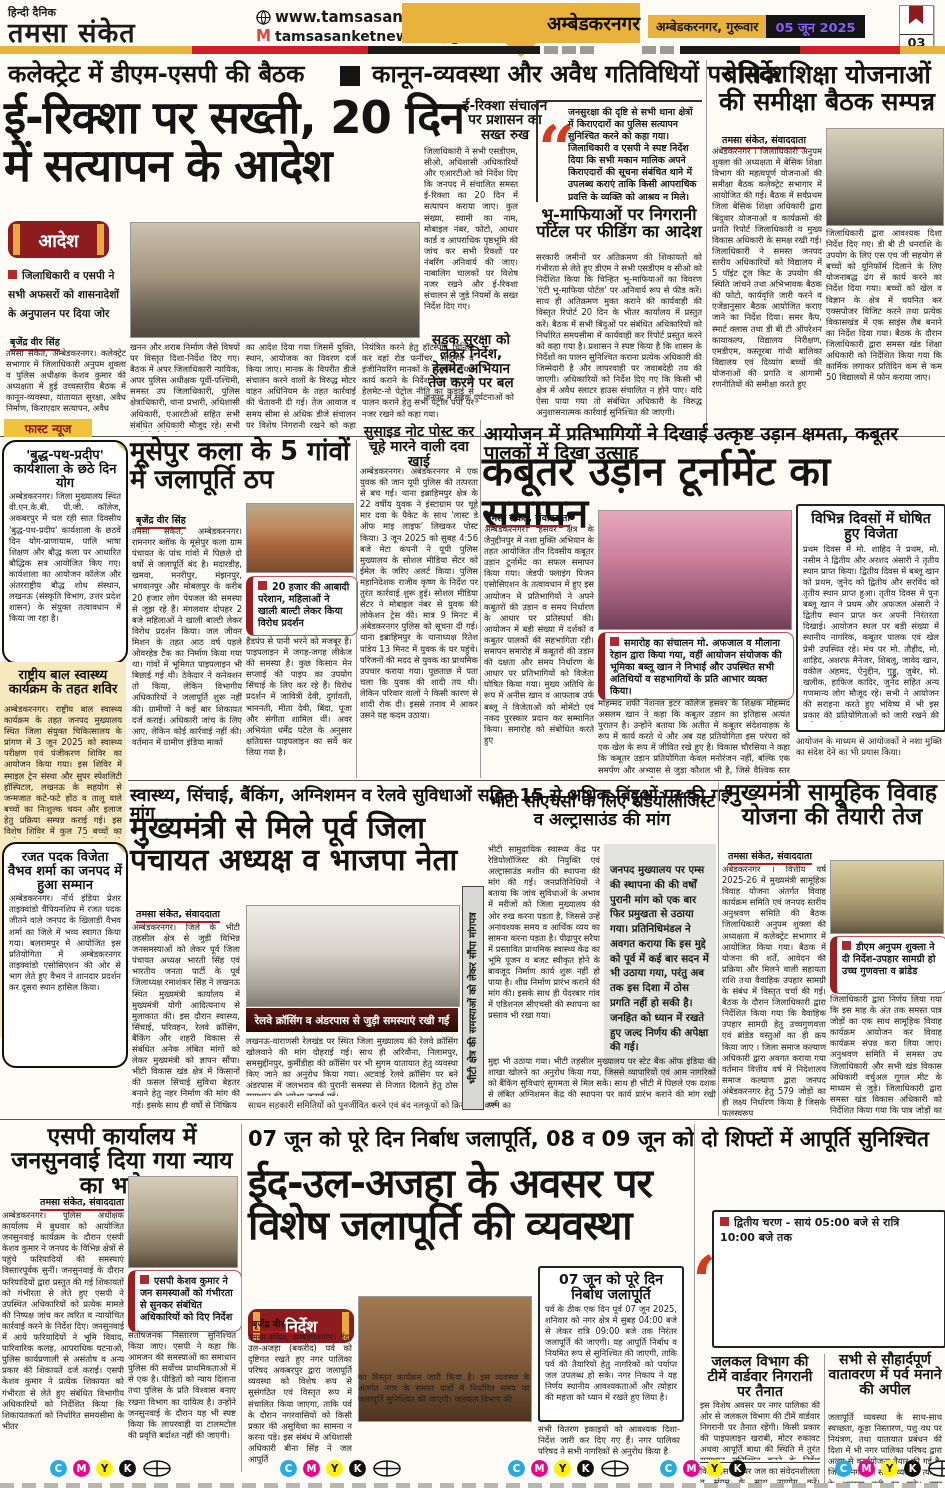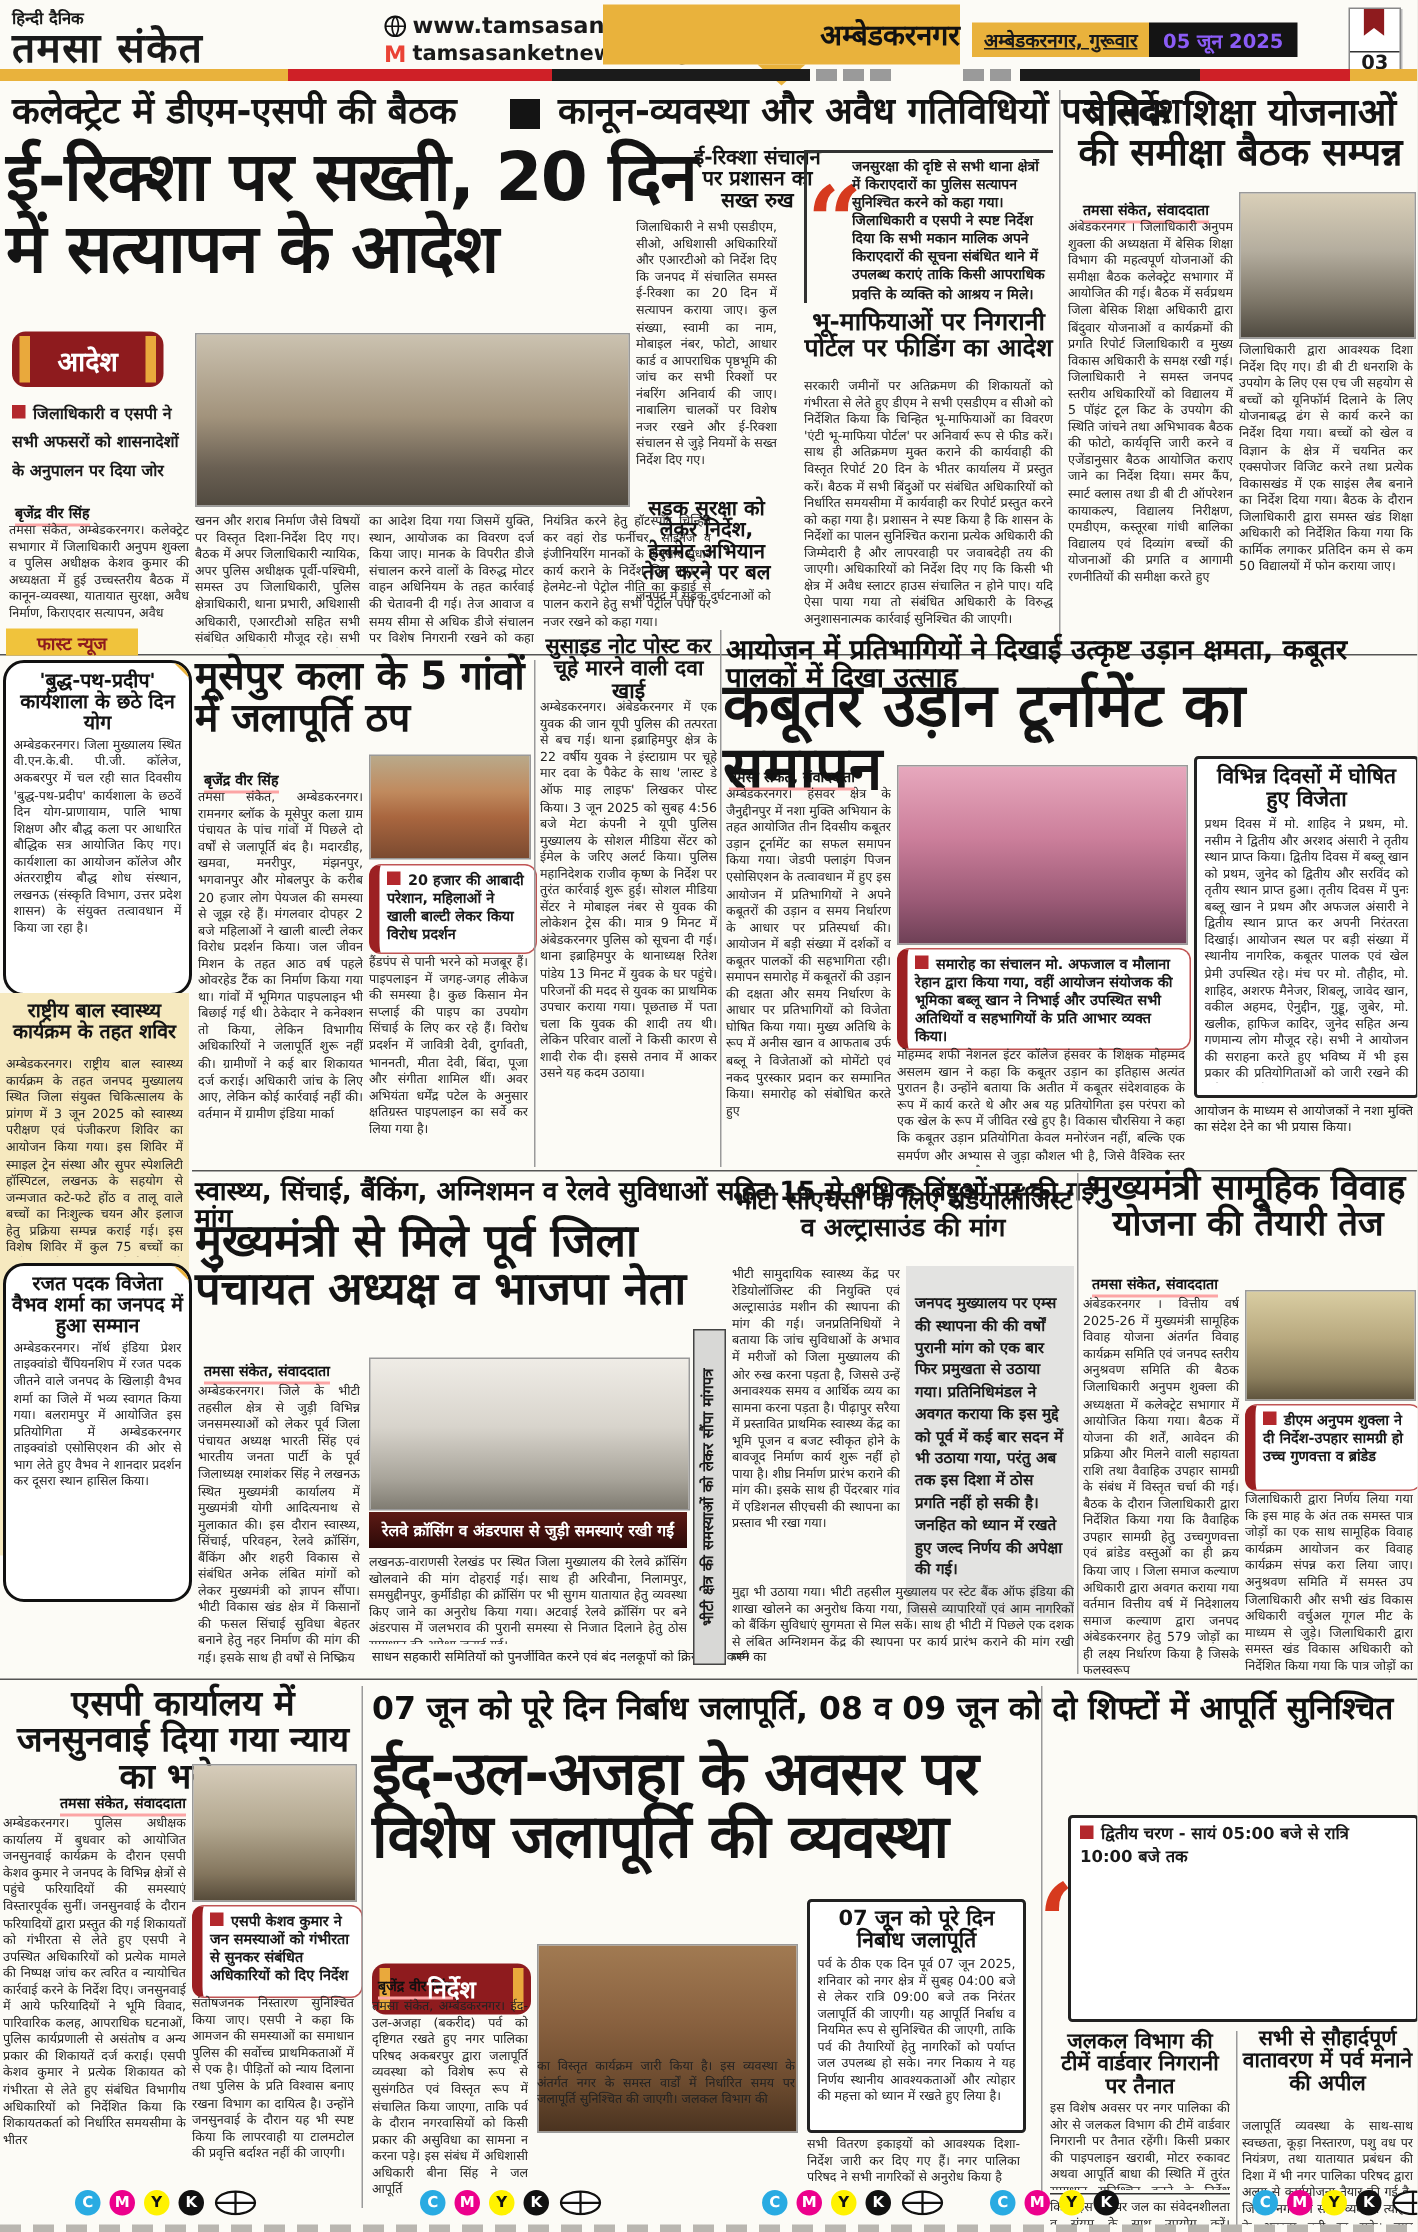--- a/index.html
+++ b/index.html
@@ -1,21 +1,21 @@
 <!DOCTYPE html>
 <html><head>
 <meta charset="utf-8">
 <style>
   html,body{margin:0;padding:0;background:#e9e6df;font-family:"DejaVu Sans",sans-serif;}
   .page{position:relative;width:945px;height:1488px;background:#fcfbf6;margin:0 auto;overflow:hidden;color:#1a1a1a;}
   .abs{position:absolute;}
   .hl{font-weight:bold;color:#141414;line-height:1.06;}
   .center{text-align:center;}
   .body-txt{font-size:8.4px;line-height:1.32;text-align:justify;color:#222;overflow:hidden;}
-  .byline{font-weight:bold;font-size:9.5px;color:#111;border-bottom:2px solid #fca5a5;display:inline-block;padding-bottom:1px;}
+  .byline{font-weight:bold;font-size:9.5px;color:#111;border-bottom:2px solid #b91c1c;display:inline-block;padding-bottom:1px;}
   .photo{border:1px solid #999;}
   .sq{display:inline-block;width:9px;height:9px;background:#b3282d;margin-right:5px;}
   .capbox{border:1.5px solid #c05454;border-left:7px solid #9c2022;border-radius:8px;padding:4px 5px;font-weight:bold;font-size:9.6px;line-height:1.25;overflow:hidden;background:#fff;}
   .badge{background:#8e1b1e;border-radius:9px;position:relative;display:flex;align-items:center;justify-content:center;}
   .badge .bstripe{position:absolute;top:3px;bottom:3px;width:7px;background:#e9a93c;}
   .badge .btxt{color:#fff;font-weight:bold;font-size:18px;z-index:2;}
   .boxed{border:2px solid #222;border-radius:3px;overflow:hidden;background:#fff;}
   .rounded-art{border:2px solid #111;border-radius:14px;overflow:hidden;background:#fff;}
   .vline{position:absolute;width:1px;background:#9a9a9a;}
   .hline{position:absolute;height:1px;background:#777;}
@@ -48,21 +48,21 @@
     <span style="font-size:14px;font-weight:bold;">tamsasanketnews24@gmail.com</span>
   </div>
 
   <div class="abs" style="left:402px;top:3px;width:238px;height:40px;background:#e9b23c;display:flex;align-items:center;justify-content:flex-end;">
     <span style="font-size:19px;font-weight:bold;color:#111;">अम्बेडकरनगर</span>
   </div>
   <div class="abs" style="left:505px;top:43px;width:0;height:0;border-left:16px solid transparent;border-right:16px solid transparent;border-top:14px solid #e9b23c;"></div>
 
   <div class="abs" style="left:648px;top:15px;height:23px;display:flex;">
     <div style="background:#e9b23c;display:flex;align-items:center;padding:0 8px;">
-      <span style="font-size:12.5px;font-weight:bold;text-decoration:underline;">अम्बेडकरनगर, गुरूवार</span>
+      <span style="font-size:12.5px;font-weight:bold;">अम्बेडकरनगर, गुरूवार</span>
     </div>
     <div style="background:#141414;display:flex;align-items:center;padding:0 9px;">
       <span style="font-size:13px;font-weight:bold;color:#8b5cf6;">05 जून 2025</span>
     </div>
   </div>
 
   <div class="abs" style="left:899px;top:5px;width:33px;height:46px;background:#fff;border:1px solid #888;box-shadow:1px 1px 0 #bbb;">
     <div style="position:absolute;left:9px;top:0;width:14px;height:18px;background:#8e1b1e;clip-path:polygon(0 0,100% 0,100% 100%,50% 70%,0 100%);"></div>
     <div style="position:absolute;left:0;bottom:2px;width:100%;text-align:center;font-size:13px;font-weight:bold;border-top:1.5px solid #333;">03</div>
   </div>

